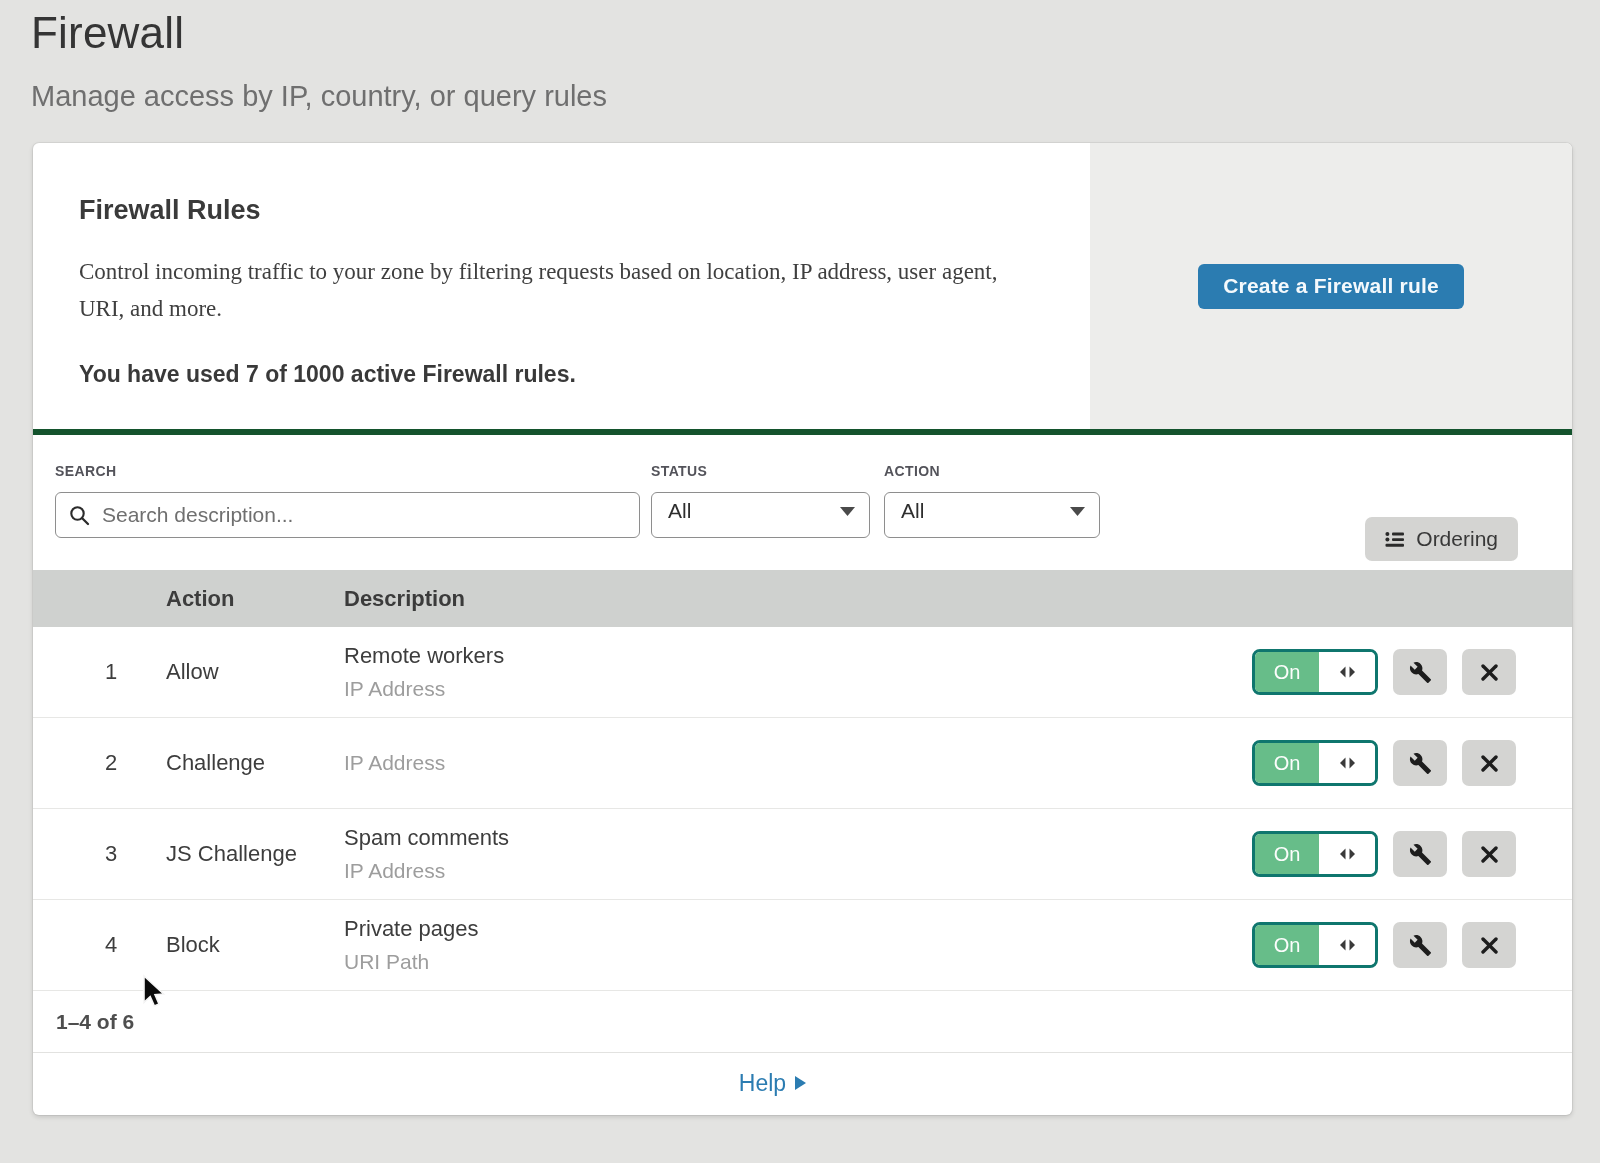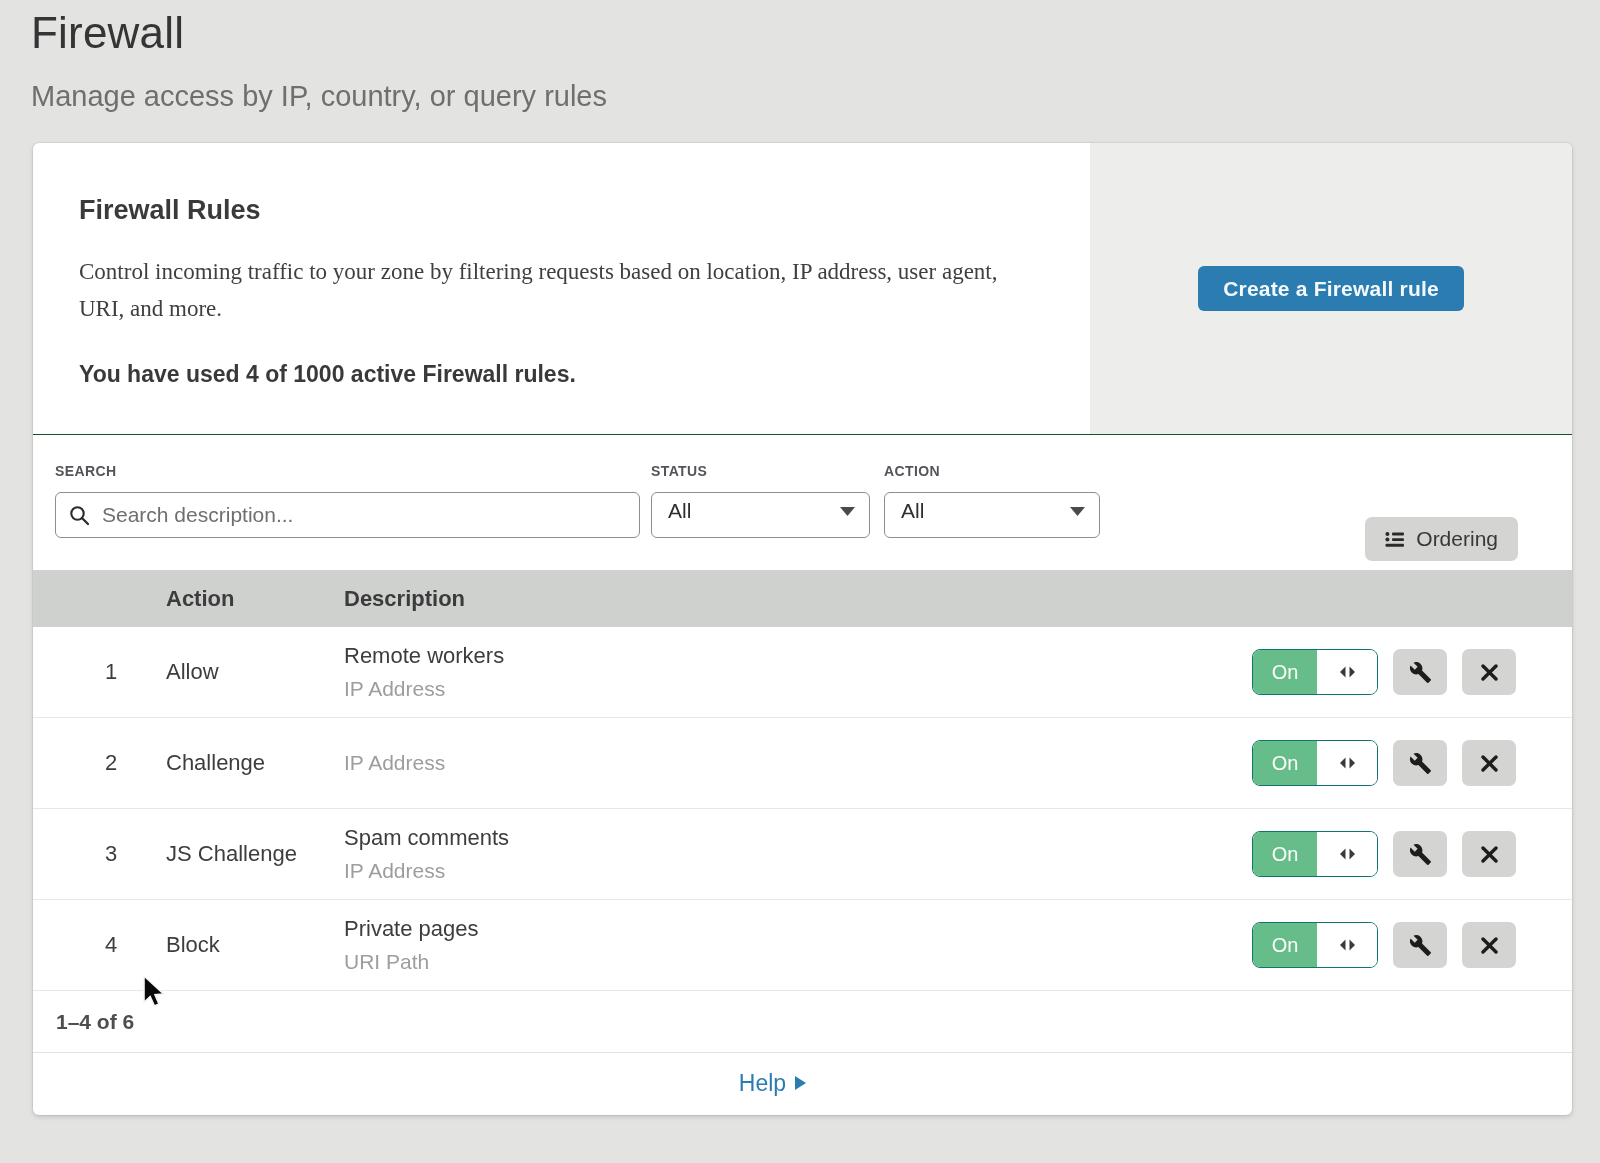--- a/index.html
+++ b/index.html
@@ -22,21 +22,21 @@
   .page-head{padding:8px 0 0 31px;}
   .page-title{margin:0;font-size:44px;font-weight:500;color:#353535;letter-spacing:.2px;}
   .page-subtitle{margin:22px 0 0 0;font-size:29px;font-weight:400;color:#6f6f6f;}
   
   .card{
     position:absolute;left:33px;top:143px;width:1539px;height:972px;
     background:#ffffff;border-radius:6px;
     box-shadow:0 0 0 1px rgba(0,0,0,.05),0 2px 5px rgba(0,0,0,.14);
   }
   
-  .overview{display:flex;height:292px;border-bottom:1px solid #14532d;}
+  .overview{display:flex;height:292px;border-bottom:6px solid #14532d;}
   .overview-left{flex:1;padding:52px 40px 0 46px;}
   .overview-heading{margin:0 0 27px 0;font-size:27px;font-weight:bold;color:#3a3a3a;}
   .overview-desc{margin:0 0 34px 0;font-size:23px;line-height:37px;color:#3f3f3f;max-width:950px;font-family:Liberation Serif, serif;}
   .overview-usage{margin:0;font-size:23px;font-weight:bold;color:#393939;}
   .overview-right{
     width:482px;background:var(--panel-gray);border-radius:0 6px 0 0;
     display:flex;align-items:center;justify-content:center;
   }
   .btn-primary{
     background:var(--accent-blue);color:#f4f9fc;border:none;border-radius:6px;
@@ -66,21 +66,21 @@
   }
   
   .grid-cols{display:grid;grid-template-columns:133px 178px 1fr 320px;align-items:center;}
   .table-header{height:57px;background:var(--header-gray);font-size:22px;font-weight:bold;color:#3b3b3b;}
   .rule-row{height:91px;border-bottom:1px solid #e7e7e5;background:#fff;}
   .col-num{padding-left:72px;font-size:22px;color:#3d3d3d;}
   .col-action{font-size:22px;color:#3d3d3d;}
   .desc-title{font-size:22px;color:#3d3d3d;margin-bottom:8px;}
   .desc-sub{font-size:21px;color:#9d9d9d;}
   .col-controls{display:flex;align-items:center;justify-content:flex-end;gap:15px;padding-right:56px;}
-  .toggle{display:flex;width:126px;height:46px;border-radius:8px;overflow:hidden;border:1px solid #0f766e;cursor:pointer;background:#fff;}
+  .toggle{display:flex;width:126px;height:46px;border-radius:8px;overflow:hidden;border:3px solid #0f766e;cursor:pointer;background:#fff;}
   .toggle-on{width:64px;background:var(--toggle-green);color:#fcfdfc;display:flex;align-items:center;justify-content:center;font-size:20px;}
   .toggle-handle{flex:1;display:flex;align-items:center;justify-content:center;background:#fff;}
   .icon-btn{width:54px;height:46px;background:var(--button-gray);border:none;border-radius:7px;cursor:pointer;display:flex;align-items:center;justify-content:center;}
   
   .pagination{height:62px;display:flex;align-items:center;padding-left:23px;font-size:21px;font-weight:bold;color:#4e4e4e;border-bottom:1px solid #e2e2e0;}
   .card-footer{height:60px;display:flex;align-items:center;justify-content:center;padding-right:60px;}
   .help-link{display:flex;align-items:center;gap:9px;color:var(--accent-blue);font-size:23px;text-decoration:none;cursor:pointer;}
   
   .mouse-cursor{position:absolute;left:141px;top:974px;pointer-events:none;}
 </style>
@@ -91,21 +91,21 @@
   <h1 class="page-title">Firewall</h1>
   <p class="page-subtitle">Manage access by IP, country, or query rules</p>
 </div>
 
 <div class="card">
 
   <div class="overview">
     <div class="overview-left">
       <h2 class="overview-heading">Firewall Rules</h2>
       <p class="overview-desc">Control incoming traffic to your zone by filtering requests based on location, IP address, user agent, URI, and more.</p>
-      <p class="overview-usage">You have used 4 of 1000 active Firewall rules.</p>
+      <p class="overview-usage">You have used 7 of 1000 active Firewall rules.</p>
     </div>
     <div class="overview-right">
       <button class="btn-primary">Create a Firewall rule</button>
     </div>
   </div>
 
   <div class="filters">
     <div class="search-group">
       <label class="filter-label">SEARCH</label>
       <div class="search-box">

